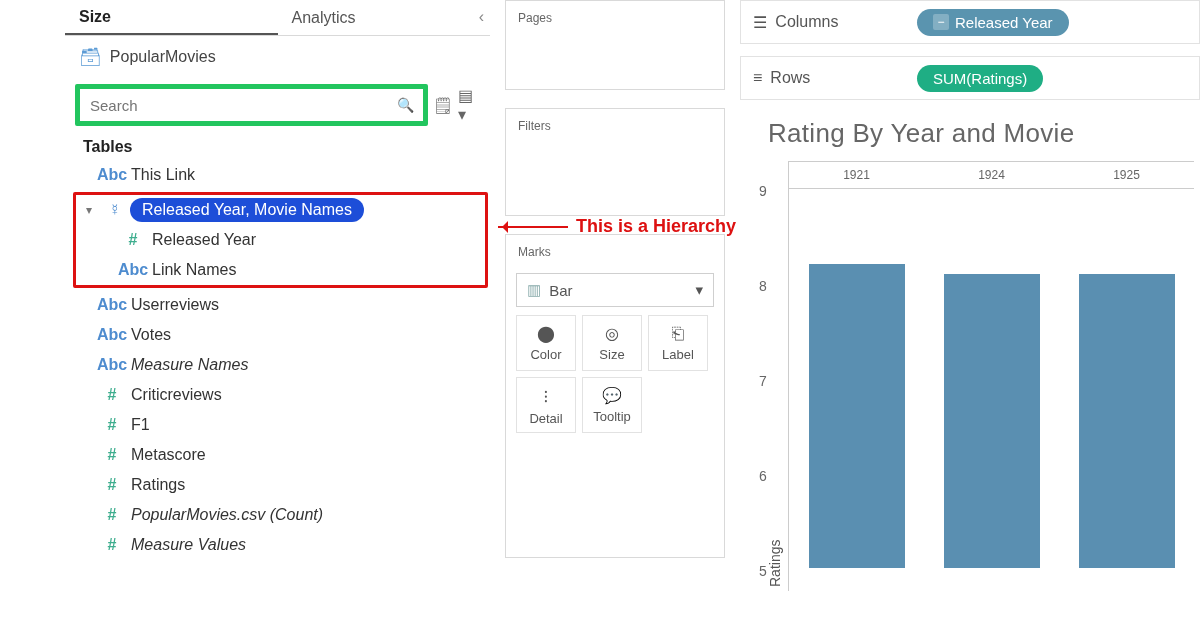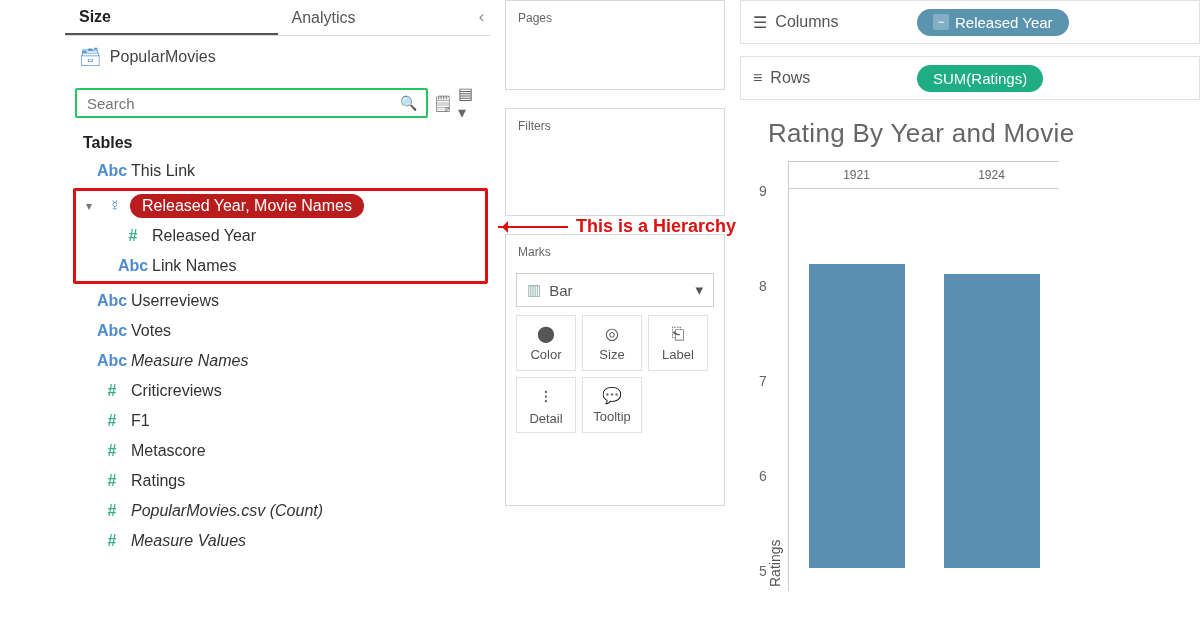--- a/index.html
+++ b/index.html
@@ -8,48 +8,48 @@
 
   
   .left-pane { position:absolute; left:65px; top:0; width:425px; height:630px; background:#fff; }
   .tabs { display:flex; height:36px; border-bottom:1px solid #d9d9d9; font-size:16px; position:relative; }
   .tab { flex:1; display:flex; align-items:center; padding:0 14px; color:#555; cursor:pointer; }
   .tab.active { font-weight:600; border-bottom:2px solid #555; color:#222; }
   .tab-collapse { position:absolute; right:6px; top:8px; color:#888; font-size:16px; cursor:pointer; }
   .ds-row { display:flex; align-items:center; gap:8px; padding:10px 14px 4px; font-size:16px; color:#444; }
   .ds-icon { color:#5b9bd5; font-size:18px; position:relative; }
   .search-row { display:flex; align-items:center; gap:4px; padding:12px 10px 6px; }
-  .search-box { flex:1; display:flex; align-items:center; border:2px solid #22c55e; border-radius:2px; height:30px; padding:4px 8px; }
+  .search-box { flex:1; display:flex; align-items:center; border:5px solid #22c55e; border-radius:2px; height:30px; padding:16px 8px; }
   .search-box input { flex:1; border:none; outline:none; font-size:15px; color:#888; background:transparent; }
   .search-box .mag { color:#777; font-size:14px; }
   .tool-ico { width:22px; display:flex; justify-content:center; color:#666; font-size:16px; cursor:pointer; }
   .section-title { font-weight:700; font-size:16px; padding:6px 18px 2px; color:#222; }
   .field-list { padding-top:2px; }
   .field { display:flex; align-items:center; height:30px; padding-left:18px; font-size:16px; color:#333; cursor:pointer; }
   .field .caret { width:14px; color:#777; font-size:12px; }
   .field .typ   { width:30px; font-size:16px; text-align:center; }
   .field .typ.abc  { color:#4e8ccf; font-weight:600; }
   .field .typ.hier { color:#4e8ccf; }
   .field .typ.num  { color:#3fae8f; font-weight:600; }
   .field .lbl { flex:1; padding-left:4px; }
   .field.italic .lbl { font-style:italic; }
   .field.selected { }
-  .field.selected .lbl-wrap { background:#b91c1c; color:#fff; border-radius:14px; padding:3px 12px; }
+  .field.selected .lbl-wrap { background:#1d4ed8; color:#fff; border-radius:14px; padding:3px 12px; }
   .field.child { padding-left:42px; }
   .field.secondchild { padding-left:42px; }
 
   .hier-box { border:3px solid #d11; border-radius:2px; margin:2px 2px 2px 8px; }
 
   
   .shelves { position:absolute; left:505px; top:0; width:220px; height:630px; }
   .panel { border:1px solid #d9d9d9; background:#fff; margin-bottom:18px; }
   .panel-title { font-size:12px; color:#666; padding:10px 12px 6px; }
   .pages { height:90px; }
   .filters { height:108px; }
-  .marks { height:272px; }
+  .marks { height:324px; }
   .mark-type { margin:8px 10px; border:1px solid #cfcfcf; height:34px; display:flex; align-items:center; padding:0 10px; justify-content:space-between; color:#555; font-size:15px; cursor:pointer; }
   .mark-cards { display:flex; flex-wrap:wrap; gap:6px; padding:0 10px; }
   .mcard { width:60px; height:56px; border:1px solid #e2e2e2; display:flex; flex-direction:column; align-items:center; justify-content:center; gap:4px; font-size:13px; color:#555; cursor:pointer; }
   .mcard .mi { font-size:16px; }
 
   
   .top-shelves { position:absolute; left:740px; top:0; right:0; }
   .shelf-row { display:flex; align-items:center; gap:14px; border:1px solid #e2e2e2; height:44px; padding:0 12px; margin-bottom:12px; }
   .shelf-label { display:flex; align-items:center; gap:8px; width:150px; color:#555; font-size:16px; }
   .pill { border-radius:16px; padding:5px 16px; font-size:15px; color:#fff; display:flex; align-items:center; gap:6px; }
@@ -252,15 +252,21 @@
           <div class="barzone">
             <div class="bar" style="height: 304px;"></div>
           </div>
         </div>
         <div class="cat">
           <div class="cat-label">1924</div>
           <div class="barzone">
             <div class="bar" style="height: 294.5px;"></div>
           </div>
         </div>
+        <div class="cat">
+          <div class="cat-label">1925</div>
+          <div class="barzone">
+            <div class="bar" style="height: 294.5px;"></div>
+          </div>
+        </div>
       </div>
     </div>
 </div>
 
 </body></html>

